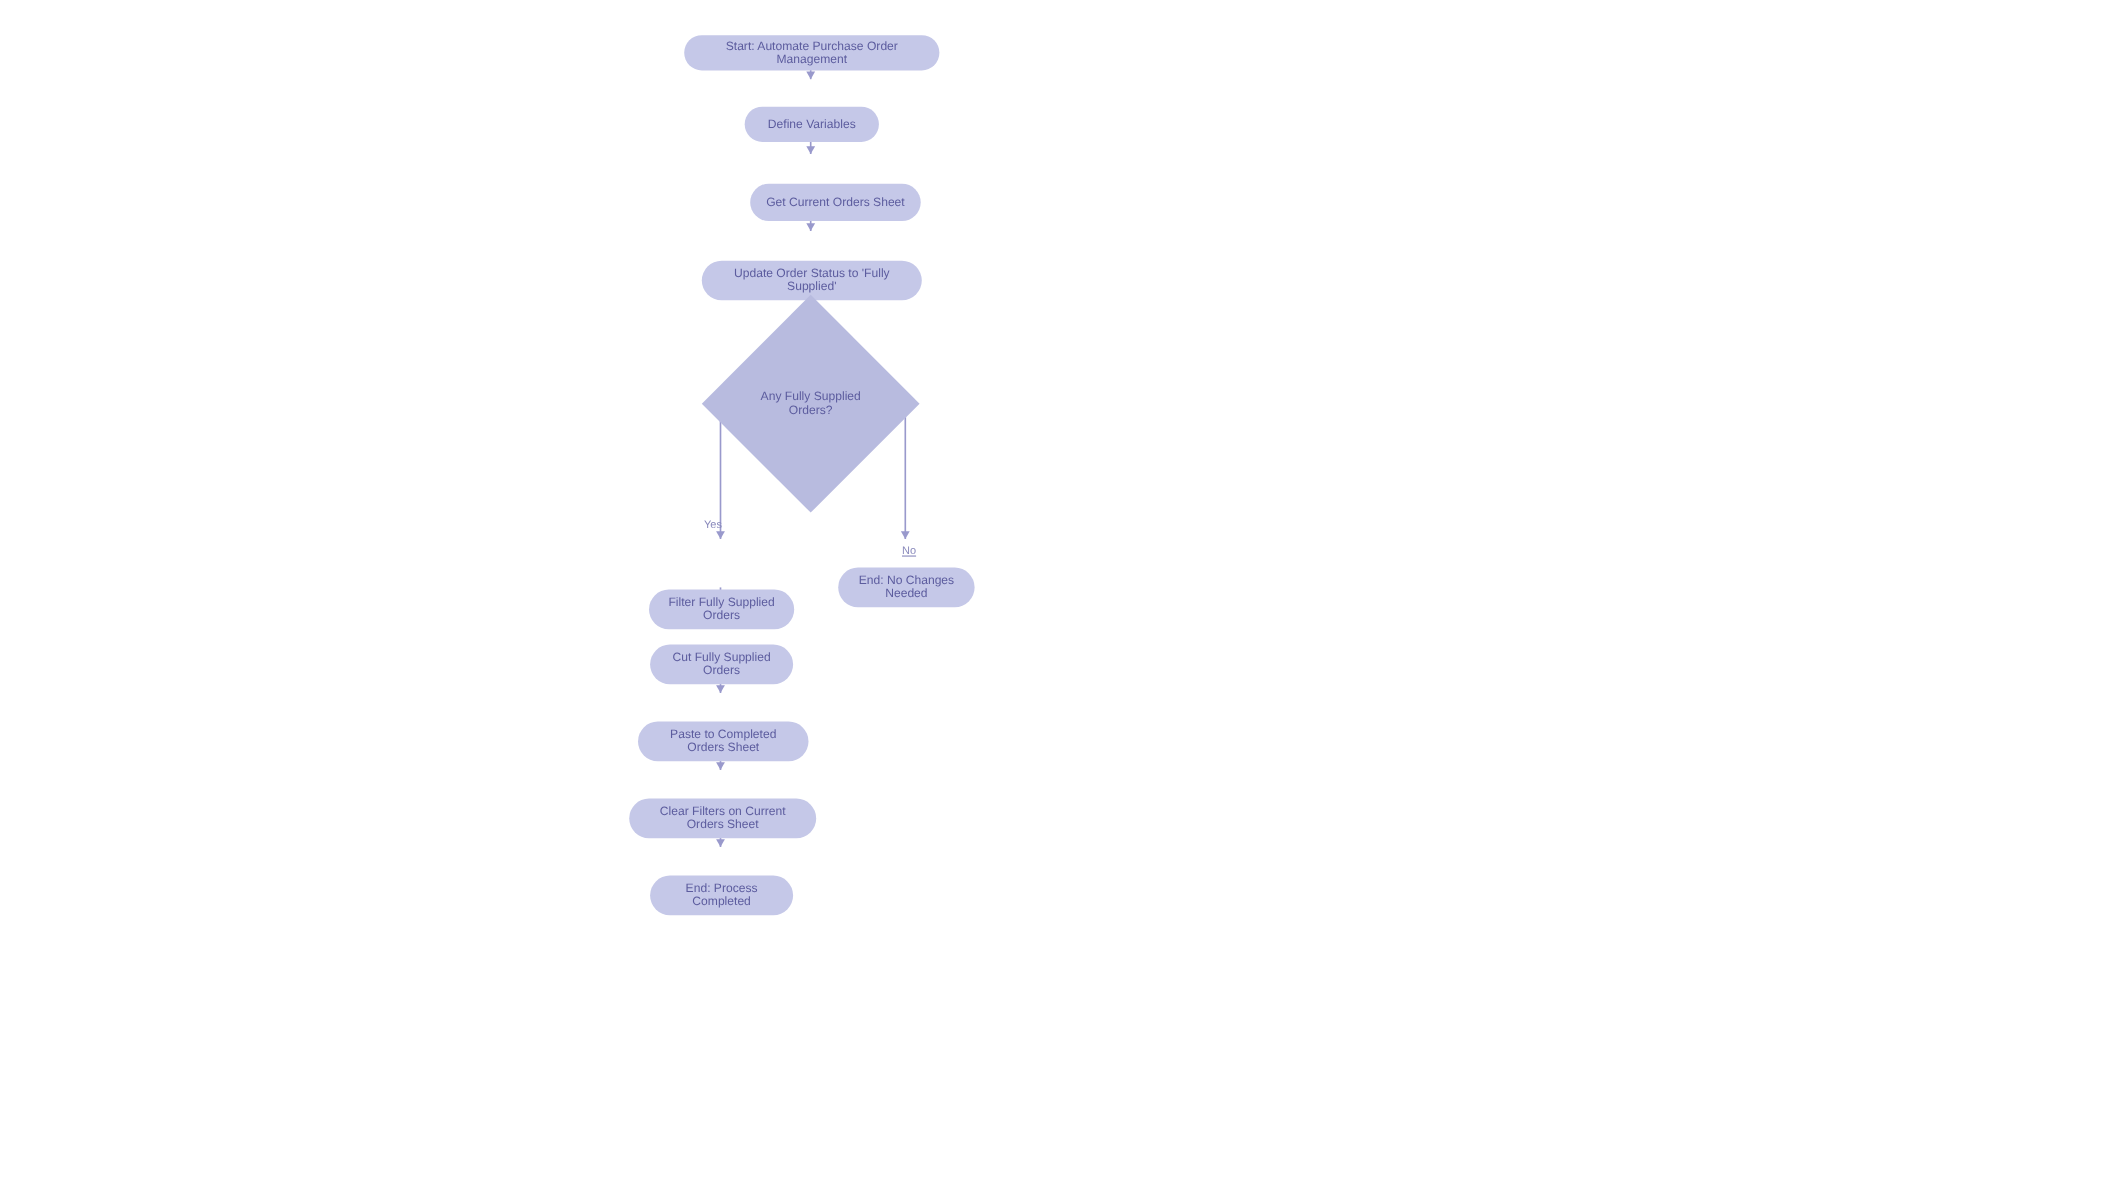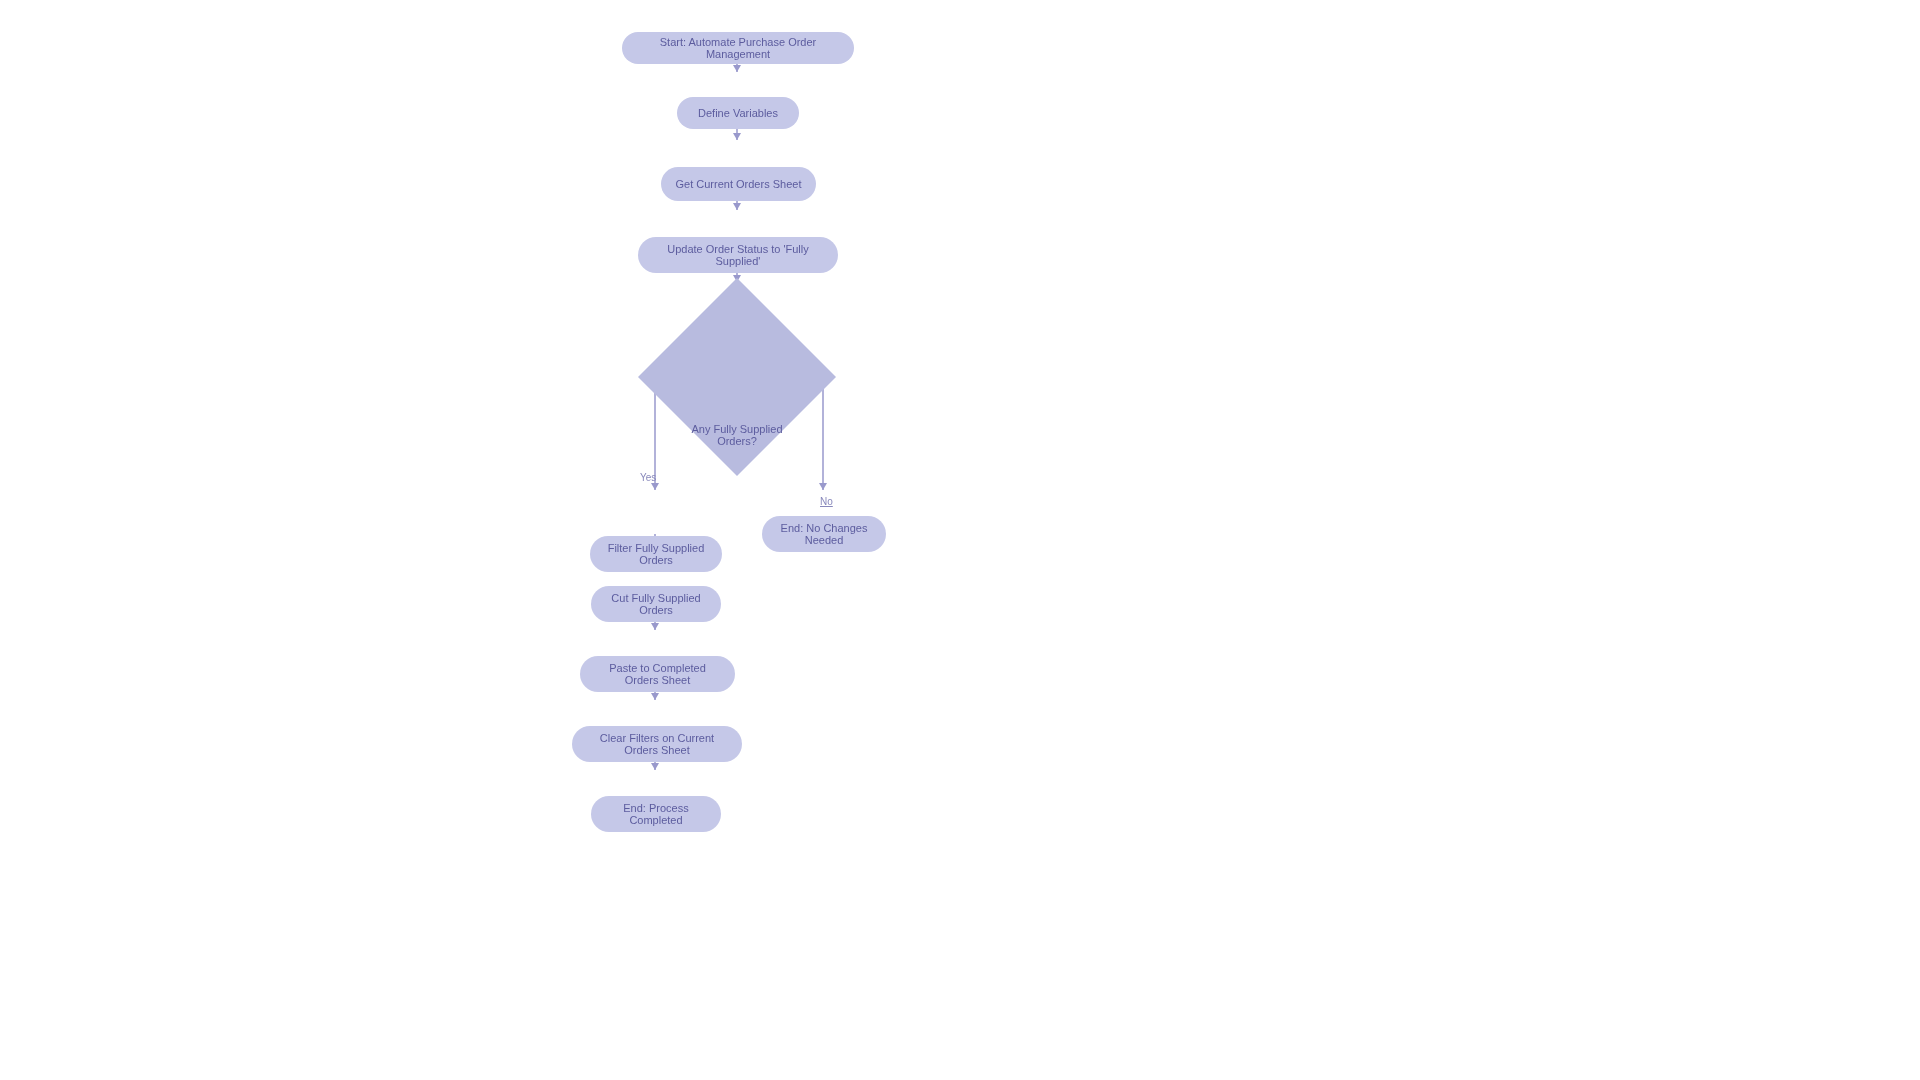--- a/index.html
+++ b/index.html
@@ -41,21 +41,21 @@
       background: #c5c8e8;
       border-radius: 20px;
       padding: 8px 14px;
     }
 
     .diamond-wrapper {
       width: 160px;
       height: 160px;
       position: absolute;
       display: flex;
-      align-items: flex-end;
+      align-items: center;
       justify-content: center;
     }
 
     .diamond {
       width: 140px;
       height: 140px;
       background: #b8bbdf;
       transform: rotate(45deg);
       position: absolute;
     }
@@ -118,21 +118,21 @@
   </svg>
 
   <div class="node rounded-rect" style="left: 622px; top: 8px; width: 232px; height: 32px;">
     <span>Start: Automate Purchase Order Management</span>
   </div>
 
   <div class="node rounded-rect" style="left: 677px; top: 73px; width: 122px; height: 32px;">
     <span>Define Variables</span>
   </div>
 
-  <div class="node rounded-rect" style="left: 661px; top: 143px; width: 155px; height: 34px;">
+  <div class="node rounded-rect" style="left: 682px; top: 143px; width: 155px; height: 34px;">
     <span>Get Current Orders Sheet</span>
   </div>
 
   <div class="node rounded-rect" style="left: 638px; top: 213px; width: 200px; height: 36px;">
     <span>Update Order Status to 'Fully Supplied'</span>
   </div>
 
   <div class="diamond-wrapper" style="left: 657px; top: 287px;">
     <div class="diamond"></div>
     <span class="diamond-text">Any Fully Supplied Orders?</span>

